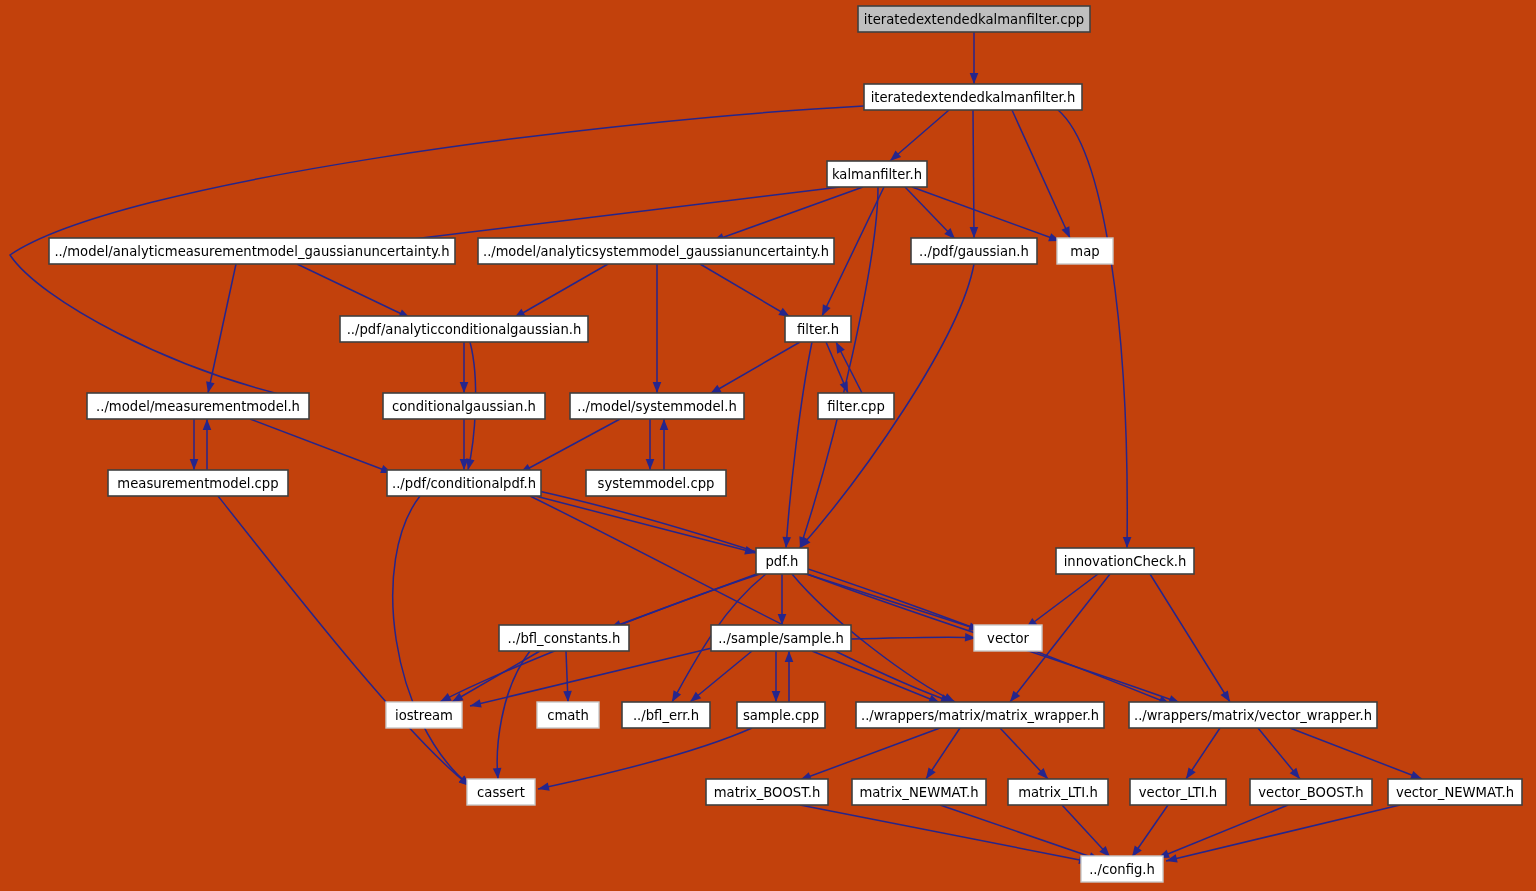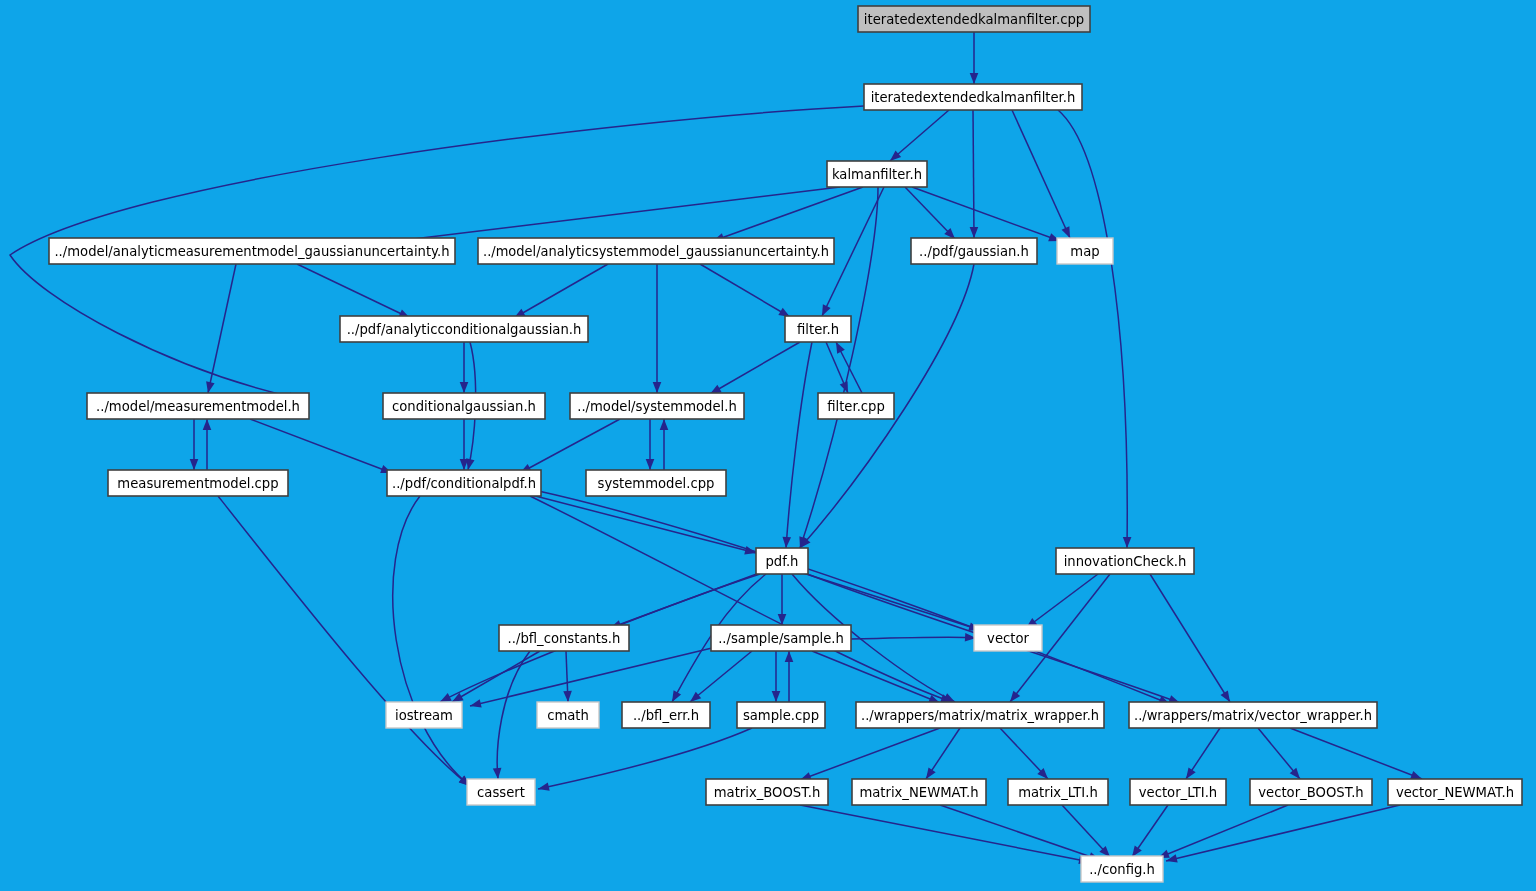--- a/index.html
+++ b/index.html
@@ -1,17 +1,17 @@
 <!DOCTYPE html>
 <html><head>
 <meta charset="utf-8">
 <style>
   html,body{margin:0;padding:0;background:#ffffff;}
   body{font-family:"DejaVu Sans","Liberation Sans",sans-serif;}
-  #canvas{position:relative;width:1536px;height:891px;background:#0ea5e9;overflow:hidden;}
+  #canvas{position:relative;width:1536px;height:891px;background:#c2410c;overflow:hidden;}
   svg#graph{position:absolute;left:0;top:0;width:1536px;height:891px;}
   .node-rect{fill:#ffffff;stroke:#404040;stroke-width:1.6;}
   .node-rect.root{fill:#bfbfbf;stroke:#404040;stroke-width:1.6;}
   .node-rect.sys{fill:#ffffff;stroke:#c8c8c8;stroke-width:1.4;}
   .node-label{font-family:"DejaVu Sans","Liberation Sans",sans-serif;font-size:13.2px;fill:#000000;
                text-anchor:middle;dominant-baseline:middle;white-space:pre;}
   .edge{fill:none;stroke:#25258c;stroke-width:1.5;}
   .arrow{fill:#25258c;stroke:none;}
 </style>
 </head>

